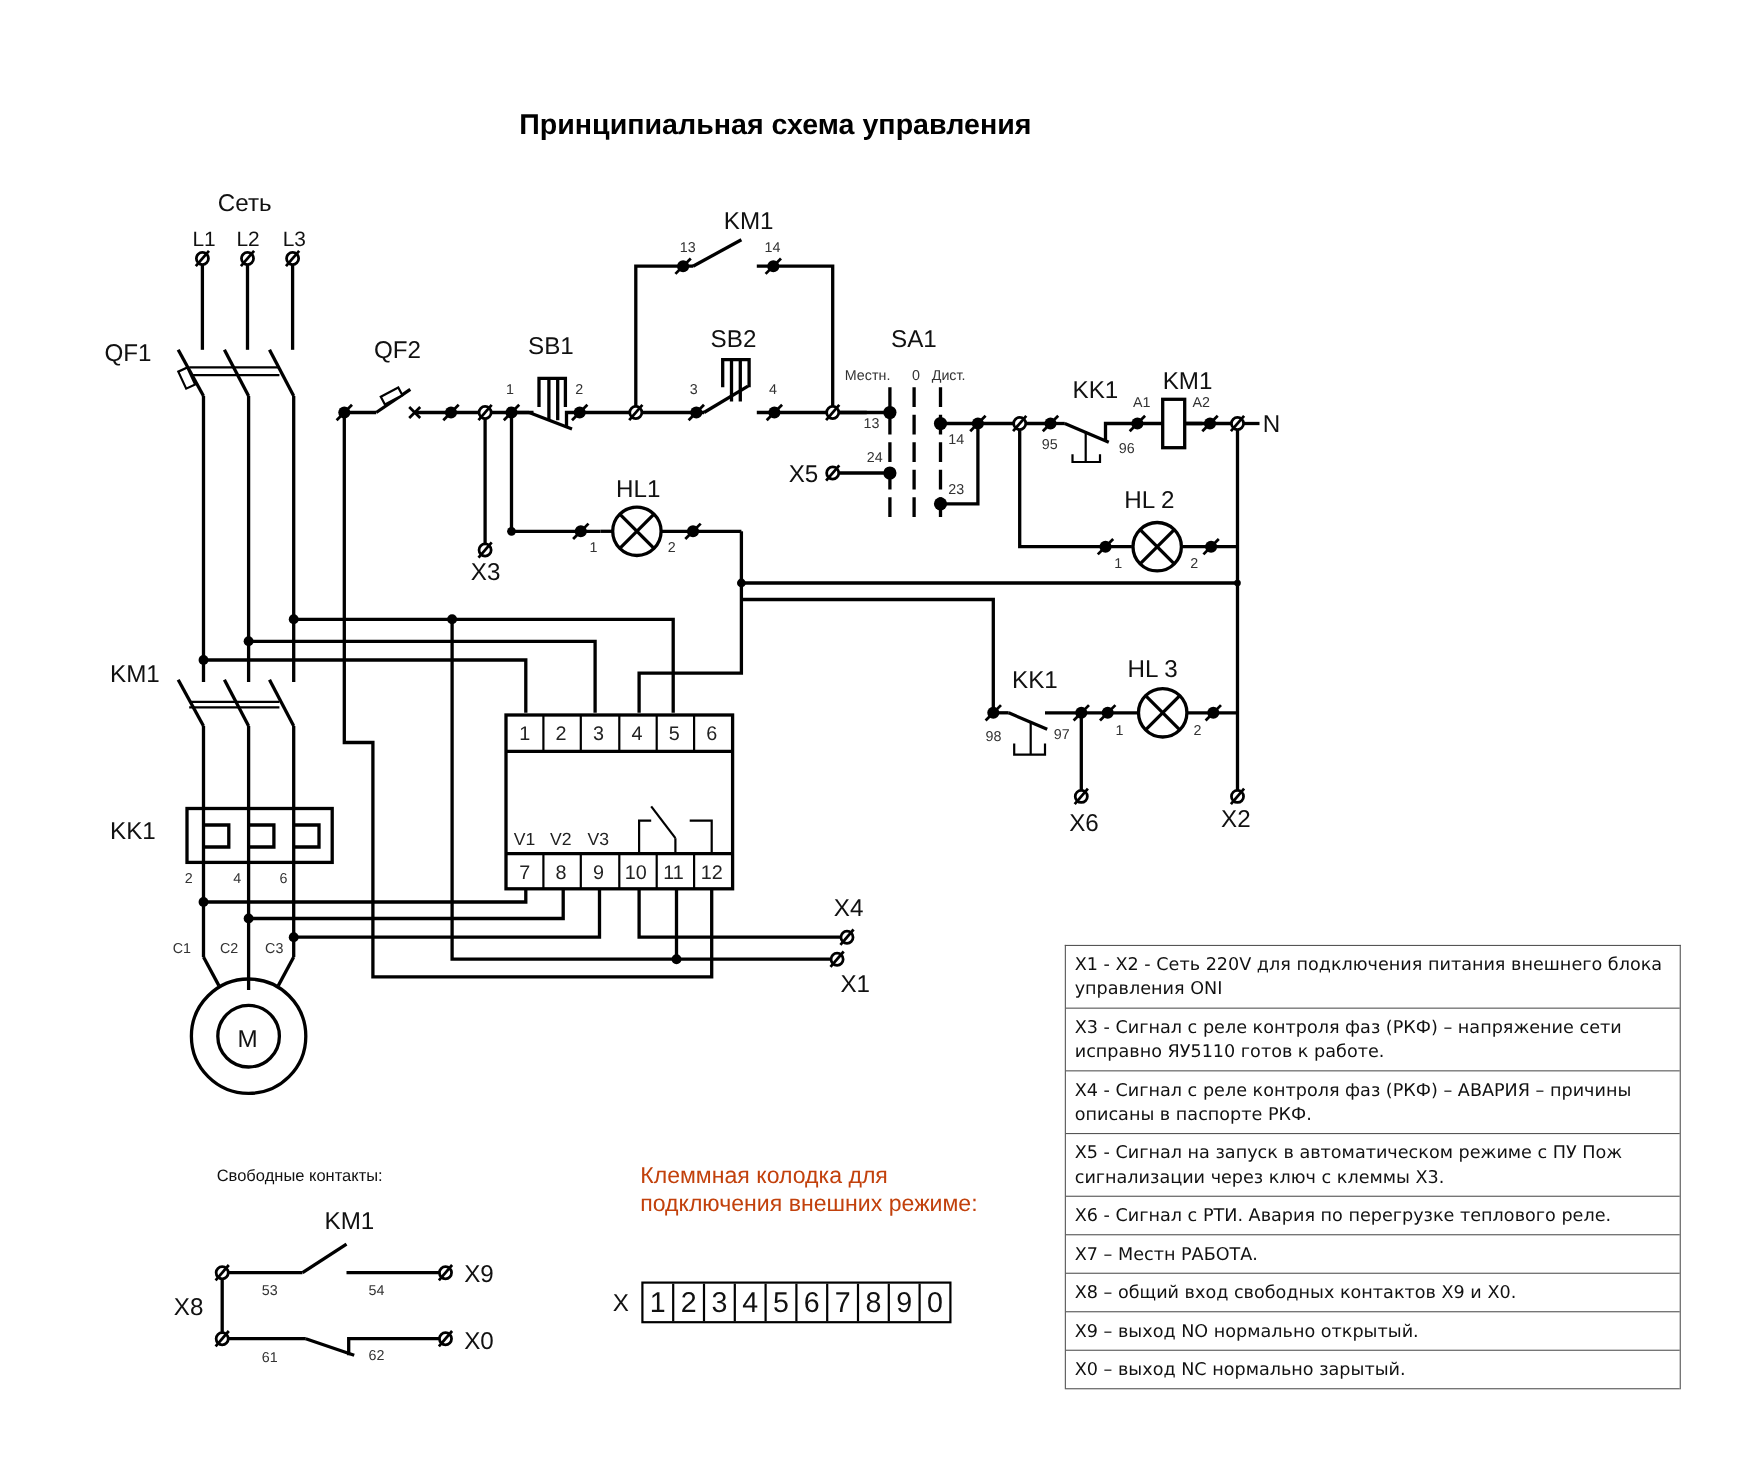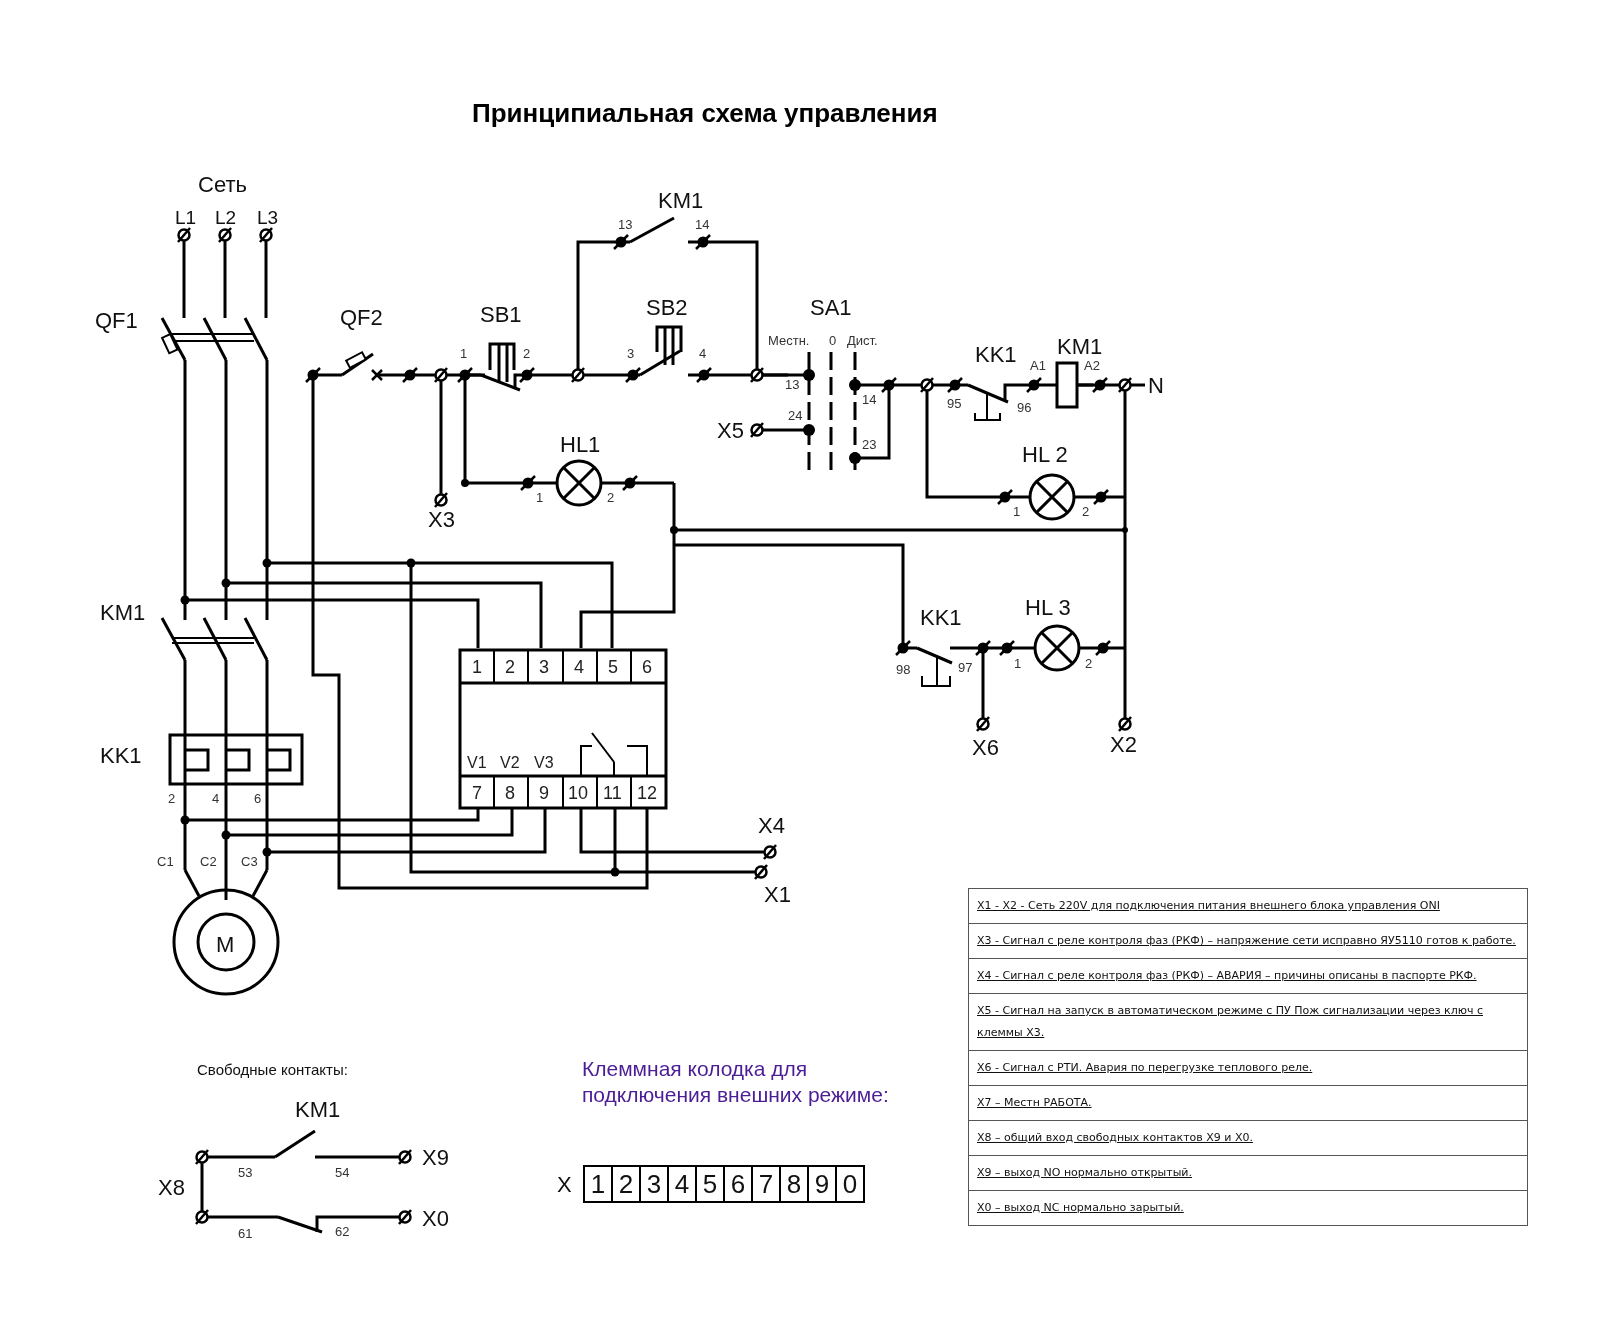--- a/index.html
+++ b/index.html
@@ -6,24 +6,24 @@
   body { width: 1600px; height: 1325px; position: relative; overflow: hidden; font-family: "Liberation Sans", sans-serif; }
   #title { position: absolute; left: 472px; top: 66px; font-size: 26px; font-weight: bold; color: #000; margin-top: 32px; }
   svg#schema { position: absolute; left: 0; top: 0; }
   svg text { font-family: "Liberation Sans", sans-serif; fill: #111; }
   .w { stroke: #000; stroke-width: 3; fill: none; }
   .wt { stroke: #000; stroke-width: 2; fill: none; }
   .lbl { font-size: 22px; }
   .sm { font-size: 13px; fill: #333; }
   .pin { font-size: 18px; fill: #222; }
   .dot { fill: #000; }
-  #legend { position: absolute; left: 968px; top: 888px; width: 558px; border: 1px solid #555; border-bottom: none; font-family: "DejaVu Sans", sans-serif; font-size: 11px; color: #111; text-decoration: underline; }
+  #legend { position: absolute; left: 968px; top: 859px; width: 558px; border: 1px solid #555; border-bottom: none; font-family: "DejaVu Sans", sans-serif; font-size: 16px; color: #111; }
   #legend .row { border-bottom: 1.5px solid #555; padding: 6px 8px; line-height: 22px; }
   #free-title { position: absolute; left: 197px; top: 1061px; font-size: 15px; color: #111; }
-  #block-title { position: absolute; left: 582px; top: 1056px; font-size: 21px; color: #4c1d95; line-height: 26px; }
+  #block-title { position: absolute; left: 582px; top: 1056px; font-size: 21px; color: #c2410c; line-height: 26px; }
   #tb-prefix { position: absolute; left: 557px; top: 1172px; font-size: 22px; color: #111; }
   #terminal-block { position: absolute; left: 583px; top: 1165px; display: flex; border: 2.5px solid #000; }
   #terminal-block .cell { width: 26px; height: 34px; border-right: 2px solid #000; font-size: 26px; text-align: center; line-height: 34px; color: #111; }
   #terminal-block .cell:last-child { border-right: none; }
 </style>
 </head>
 <body>
 
 <div id="title">Принципиальная схема управления</div>
 

